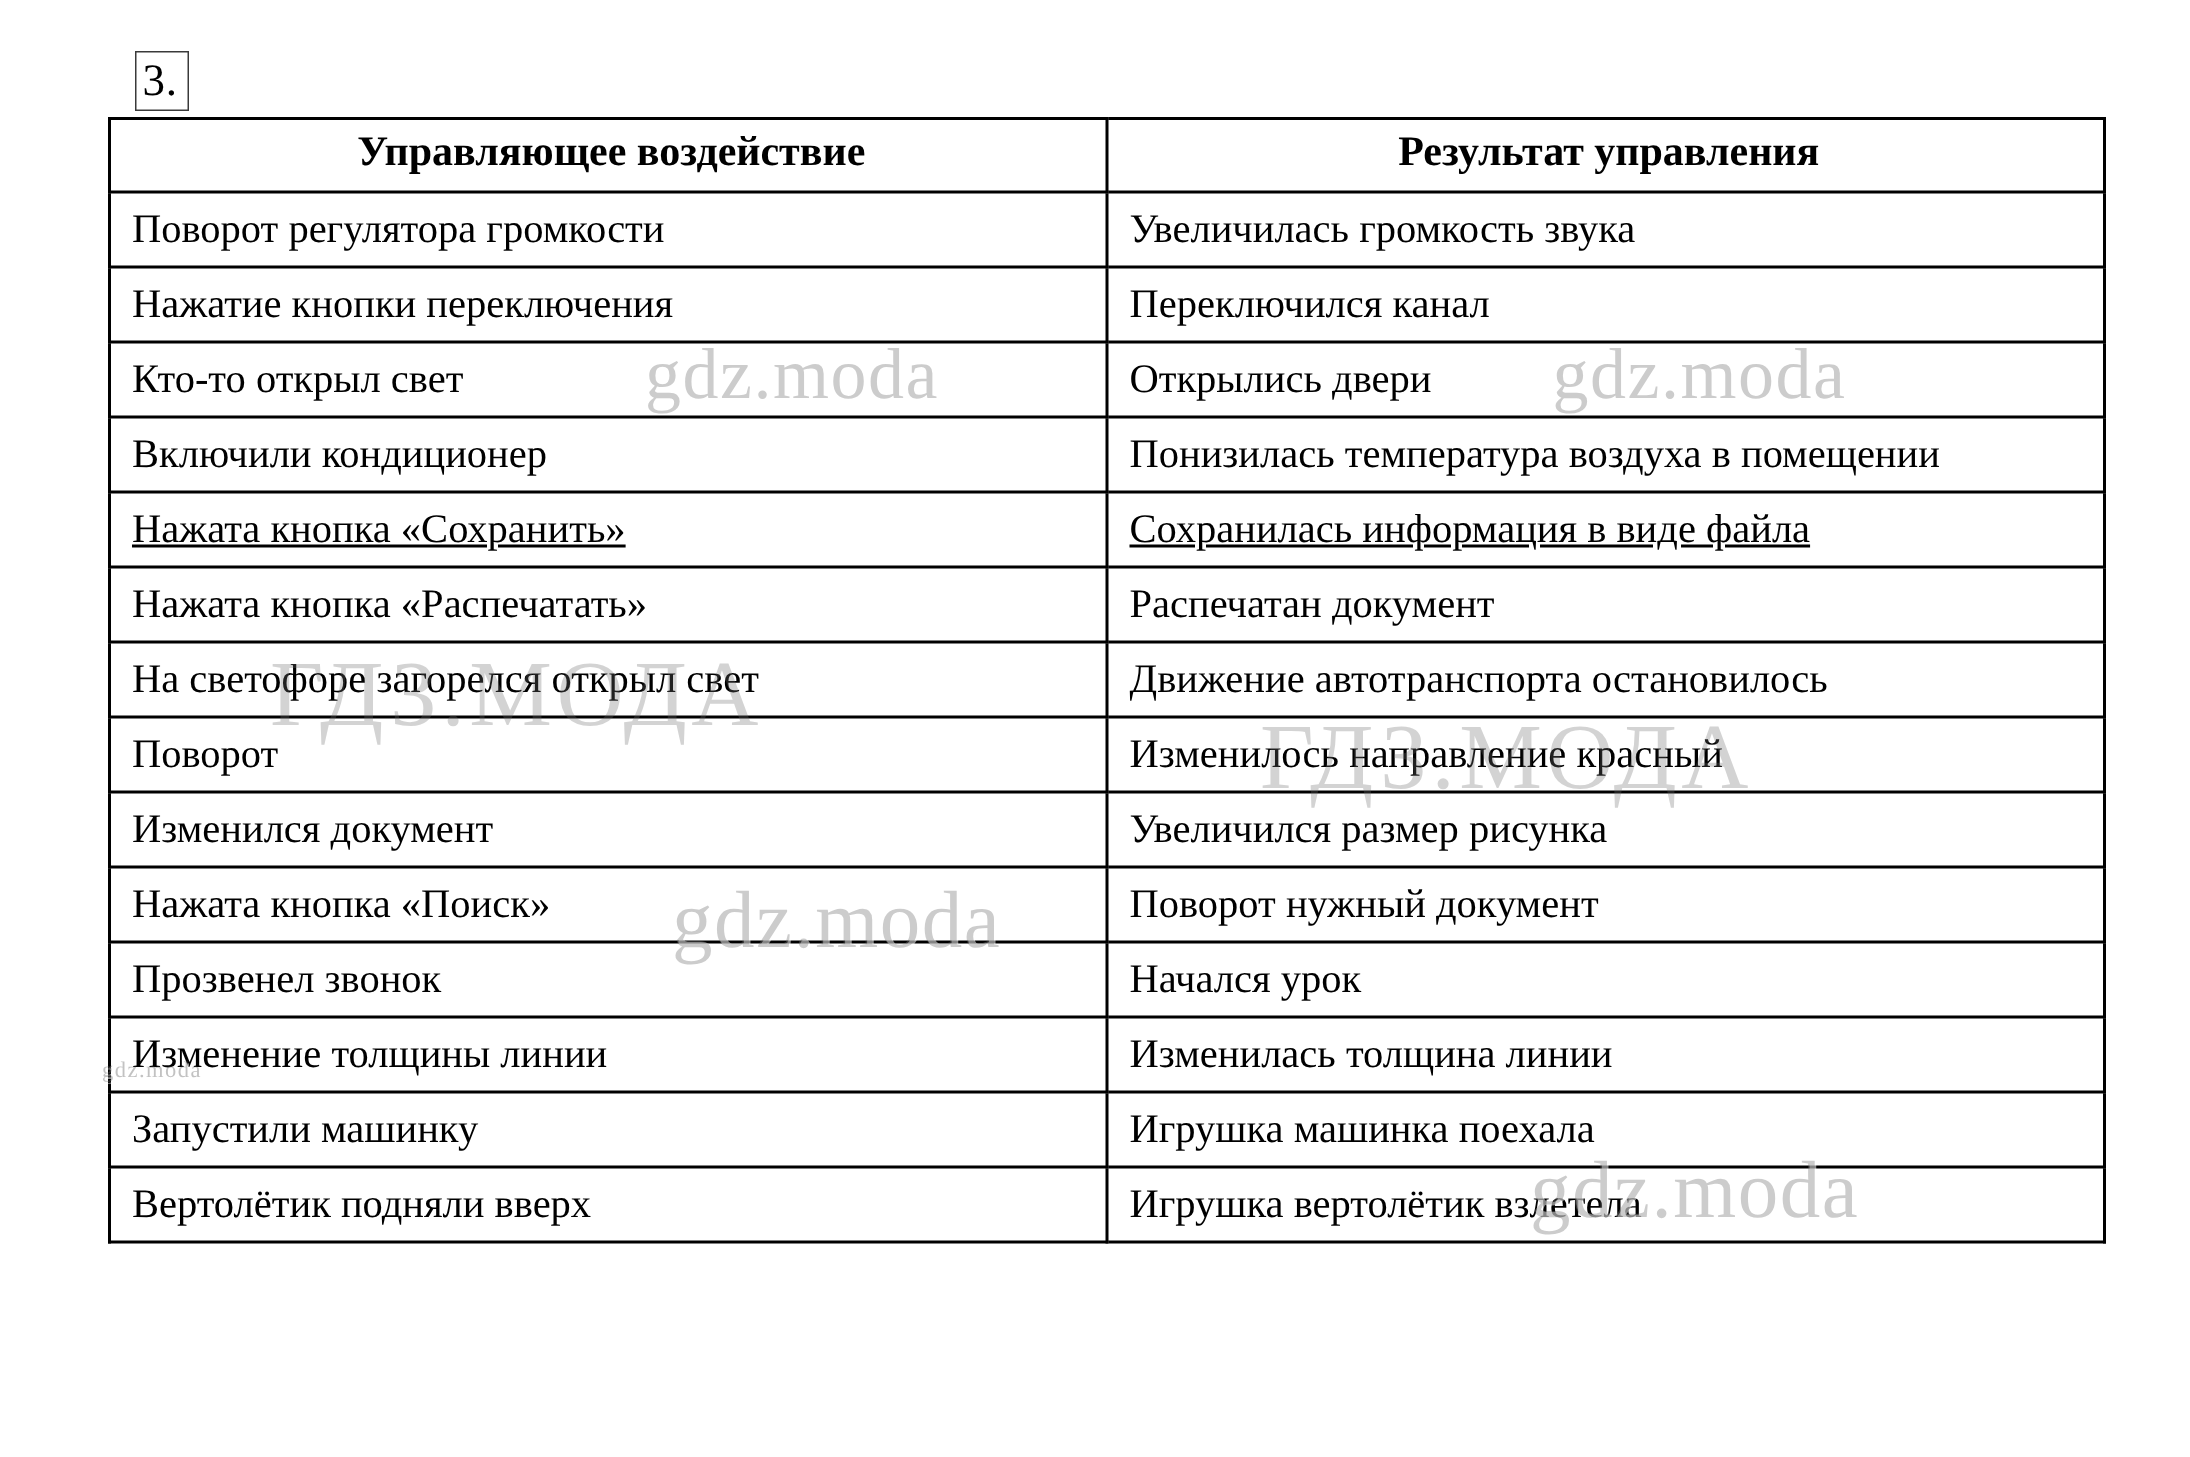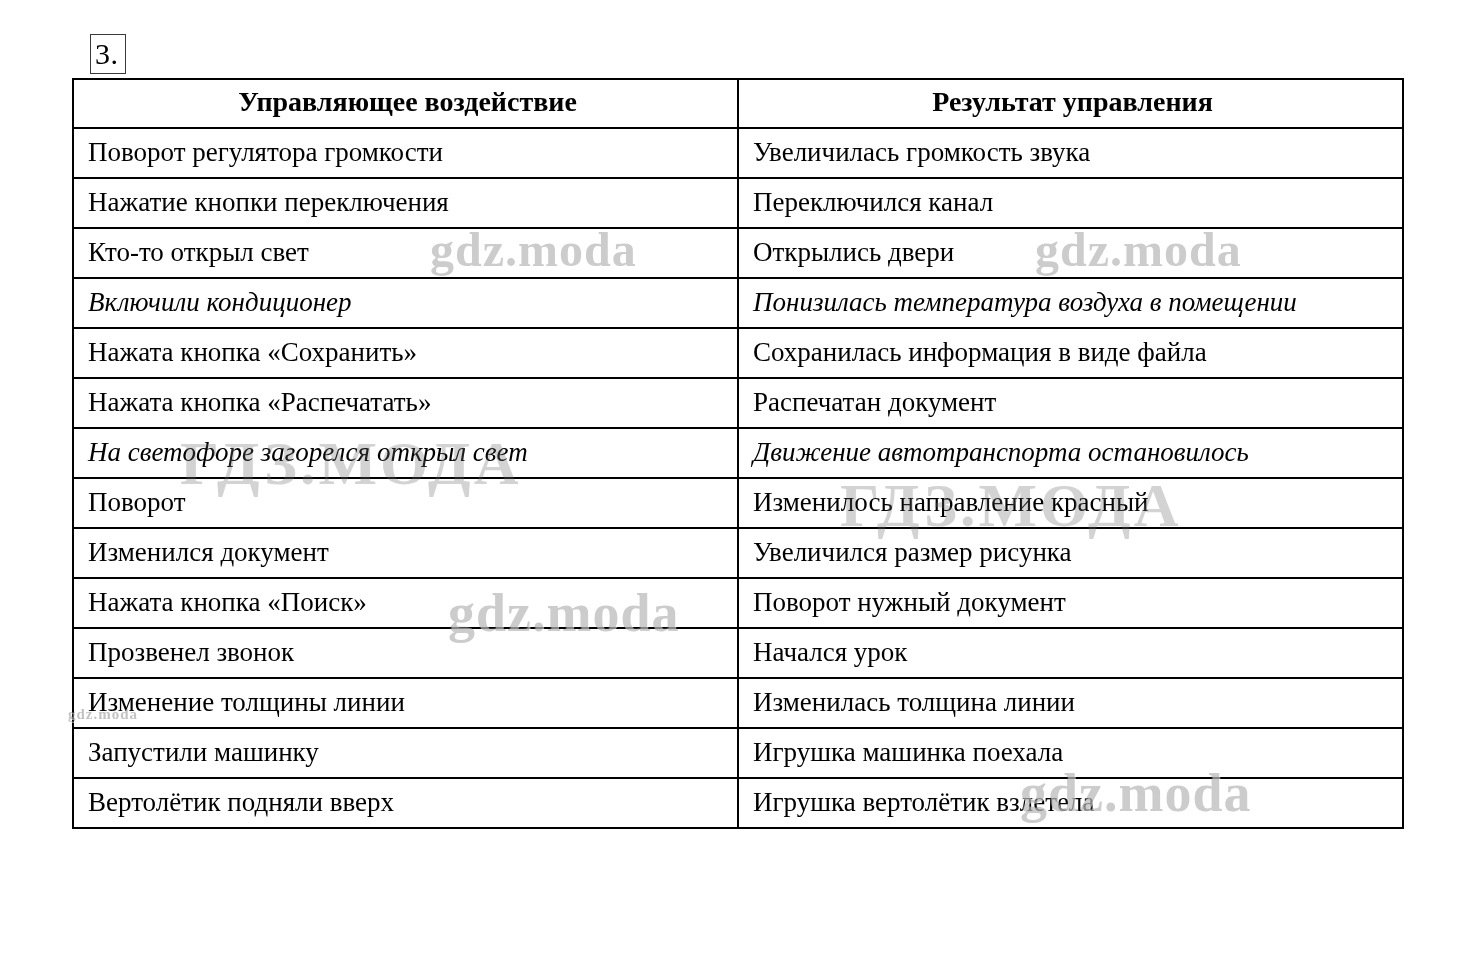--- a/index.html
+++ b/index.html
@@ -68,31 +68,30 @@
     text-align: center;
     font-size: 28px;
     padding-top: 3px;
     padding-bottom: 6px;
     height: 48px;
   }
 
   table.main col.c1 { width: 665px; }
   table.main col.c2 { width: 665px; }
 
-  td.tall { height: 84px; font-style: italic; }
-  td.xtall { height: 98px; }
+  td.tall { height: 84px; }
+  td.xtall { height: 98px; text-decoration: underline; }
 
   
   .wm {
     position: absolute;
     pointer-events: none;
     font-family: "Liberation Serif", serif;
     white-space: nowrap;
     user-select: none;
-    font-weight: bold;
   }
   .wm-gdz {
     color: rgba(120,120,120,0.38);
     font-size: 48px;
     letter-spacing: 1px;
     text-shadow: 1px 1px 0 rgba(255,255,255,0.55);
   }
   .wm-gdz.big {
     font-size: 54px;
   }

